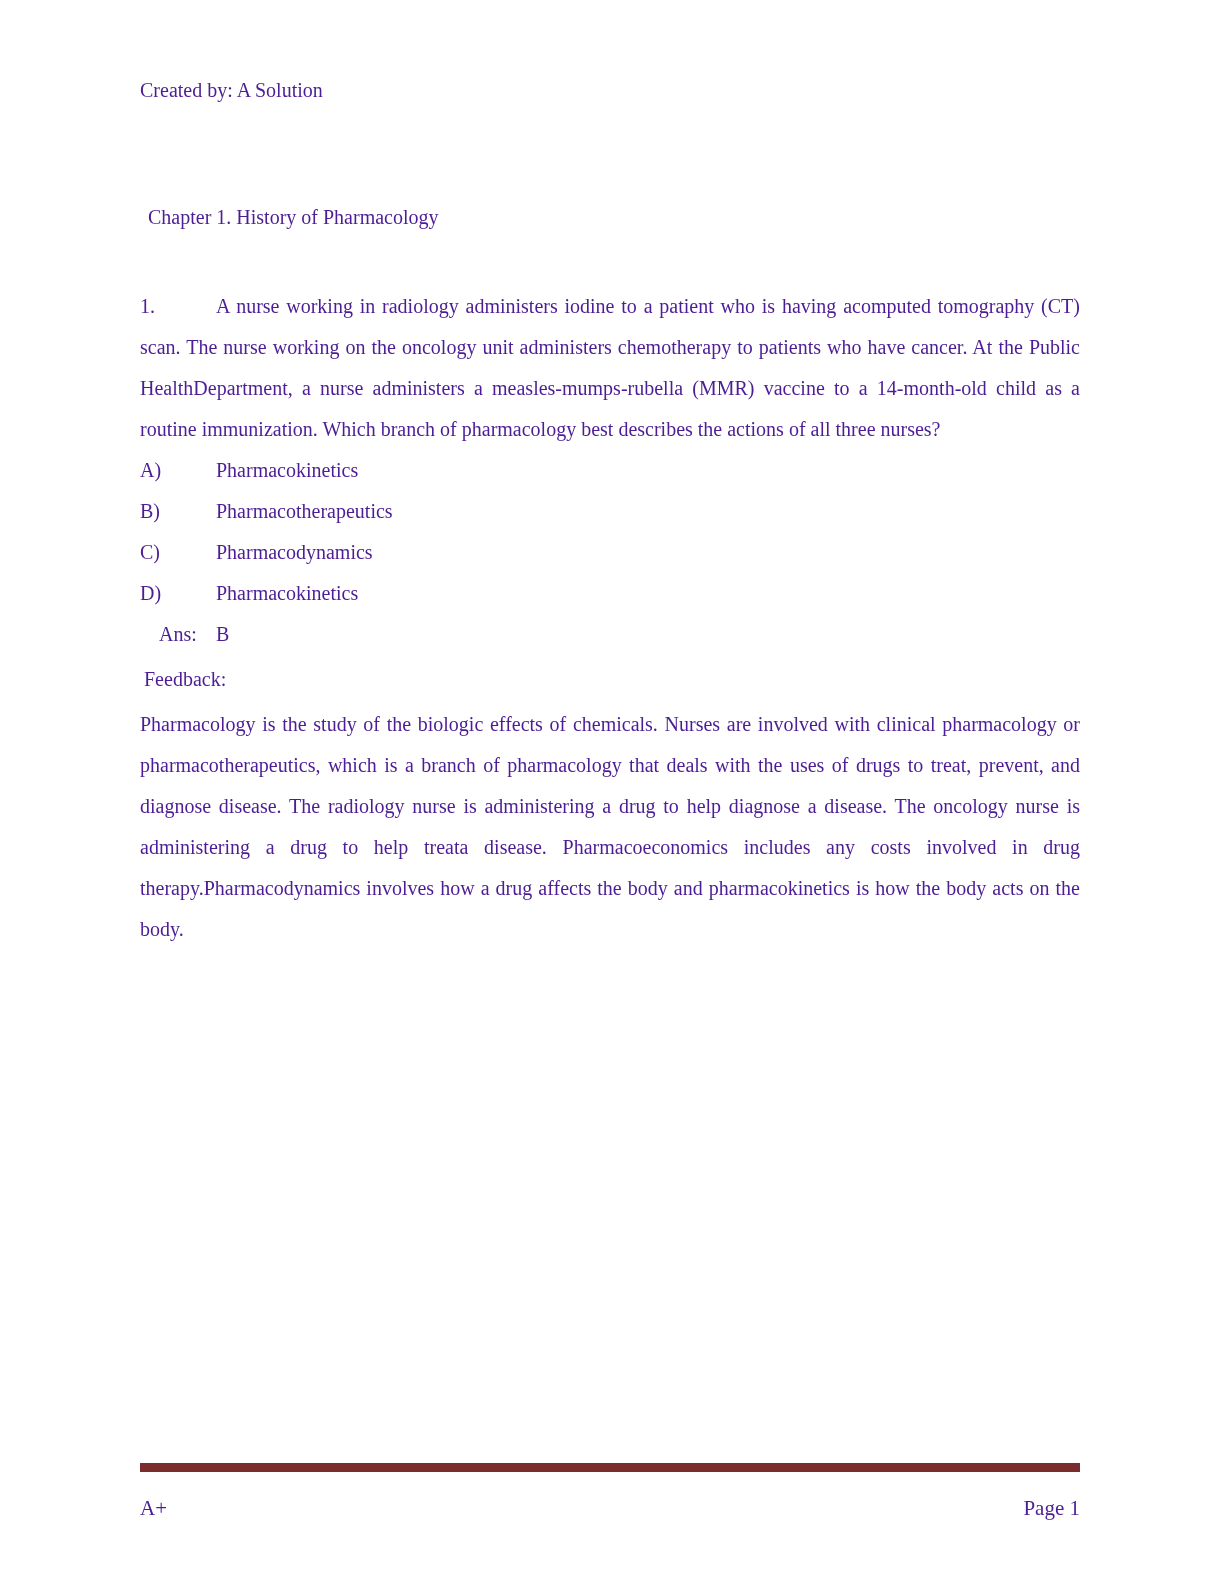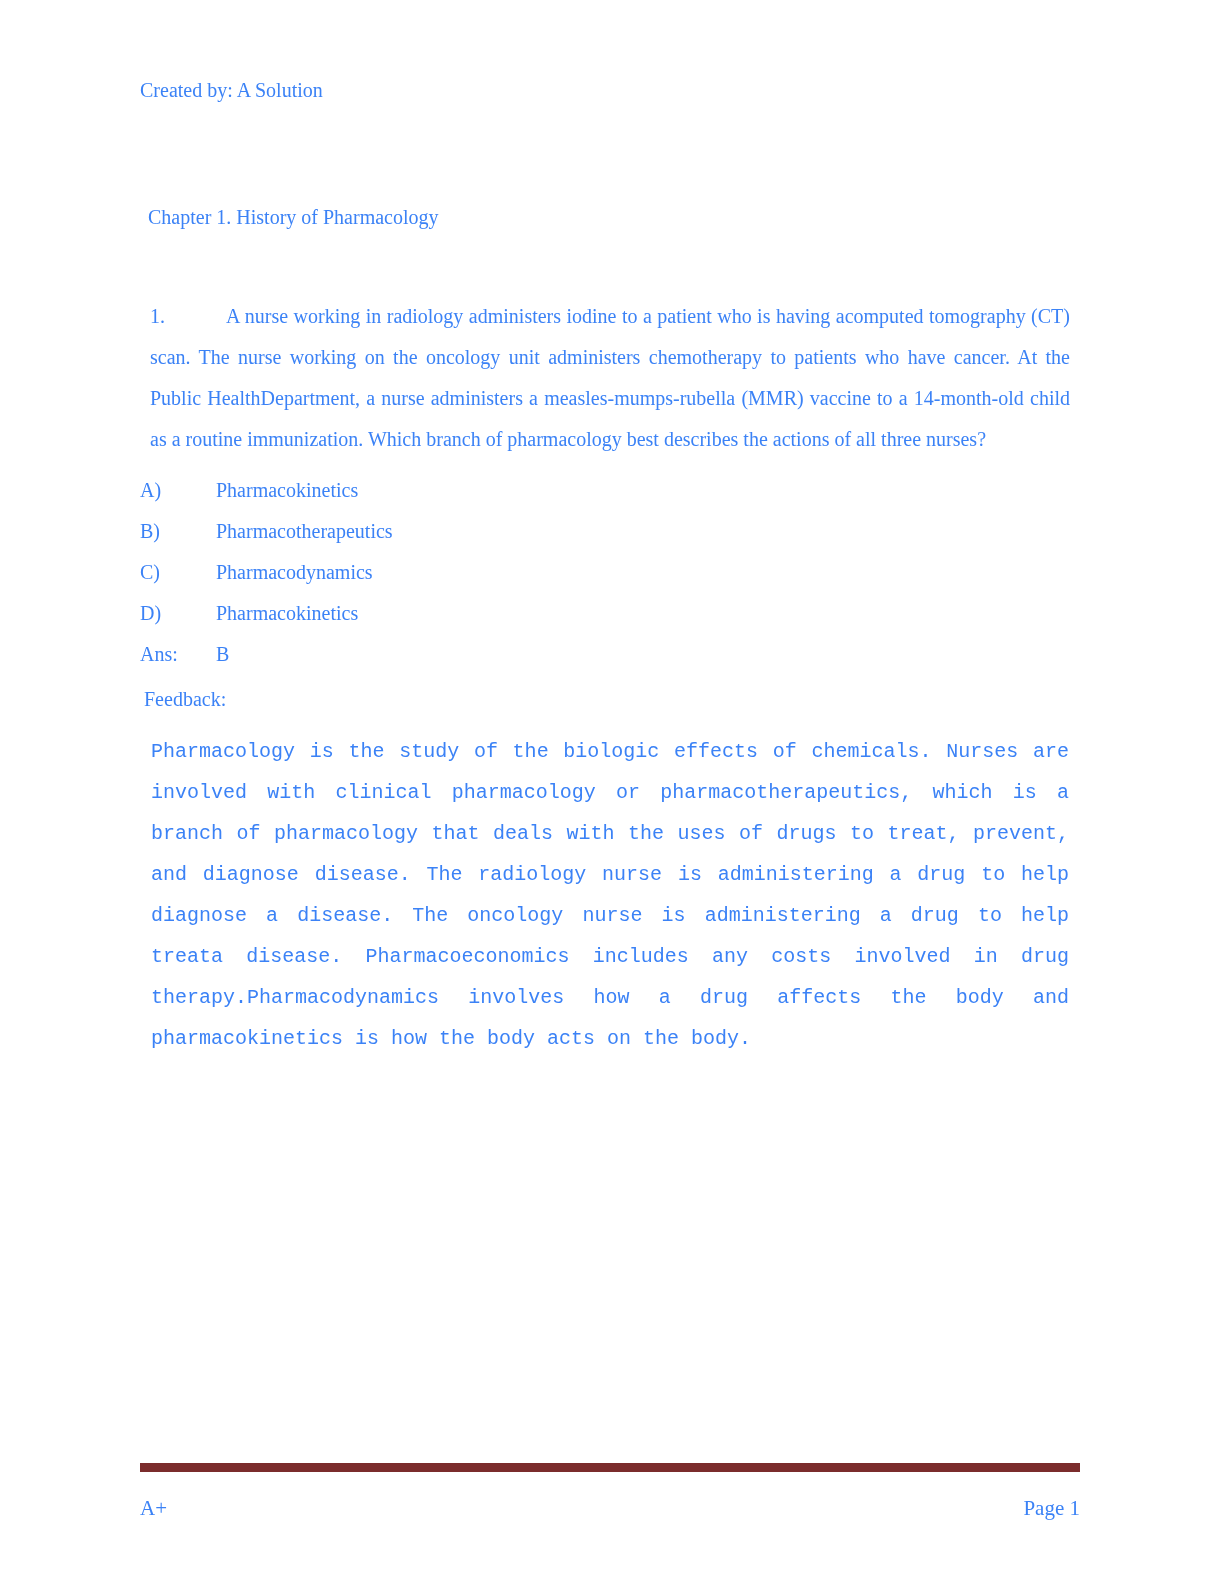--- a/index.html
+++ b/index.html
@@ -6,40 +6,40 @@
     margin: 0;
     padding: 0;
     background: #ffffff;
   }
   .page {
     position: relative;
     width: 1224px;
     height: 1584px;
     background: #ffffff;
     font-family: "Liberation Serif", "DejaVu Serif", serif;
-    color: #3b82f6;
+    color: #4c1d95;
     overflow: hidden;
     box-sizing: border-box;
   }
   .content {
     padding: 70px 144px 0 140px;
     font-size: 20px;
     line-height: 41px;
   }
   .created-by {
     margin: 0 0 86px 0;
   }
   .heading-block p {
     margin: 8px;
   }
   .spacer-lg {
     height: 40px;
   }
   .question-para {
-    margin: 10px;
+    margin: 0;
     text-align: justify;
   }
   .q-number {
     display: inline-block;
     width: 76px;
   }
   .option-row {
     margin: 0;
     display: flex;
   }
@@ -49,28 +49,28 @@
     flex: 0 0 76px;
   }
   .ans-row {
     margin: 0;
     display: flex;
   }
   .ans-label {
     display: inline-block;
     width: 76px;
     flex: 0 0 76px;
+    text-align: center;
   }
   .feedback-label {
     margin: 4px;
   }
   .feedback-para {
-    margin: 11px;
+    margin: 0;
     text-align: justify;
-    font-family: Liberation Mono, monospace;
   }
   .footer {
     position: absolute;
     left: 140px;
     right: 144px;
     bottom: 62px;
   }
   .footer-bar {
     height: 9px;
     background: #7B2C2C; 

